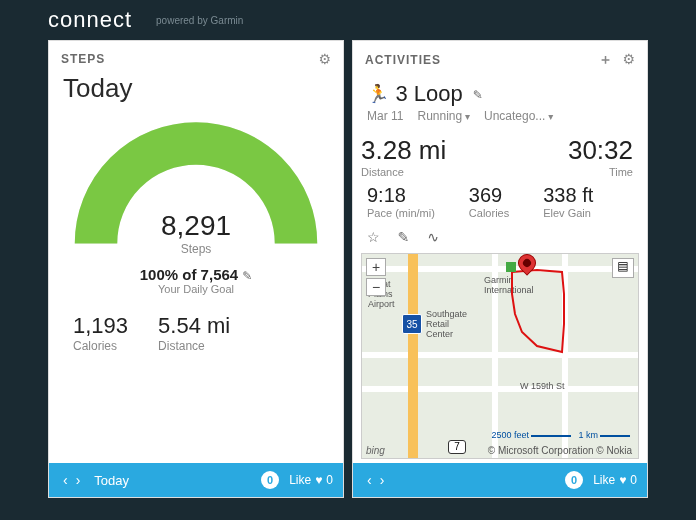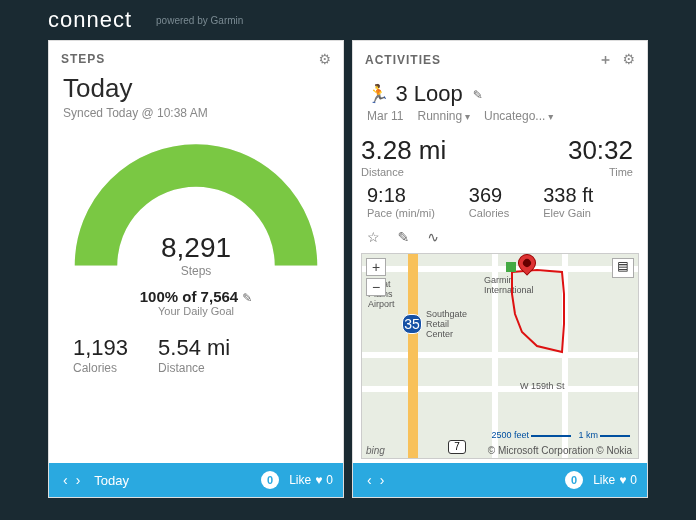--- a/index.html
+++ b/index.html
@@ -142,21 +142,21 @@
     position: relative;
     overflow:hidden;
     border:1px solid #ccc;
   }
   .road { position:absolute; background:#fff; }
   .road.h { height:6px; left:0; right:0;}
   .road.v { width:6px; top:0; bottom:0;}
   .hwy { position:absolute; background:#f8c15a; }
   .shield {
     position:absolute; width:20px; height:20px; background:#1651a5; color:#fff;
-    border-radius:8px; font-size:14px; display:flex; align-items:center; justify-content:center;
+    border-radius:2px; font-size:10px; display:flex; align-items:center; justify-content:center;
     border:1px solid #fff;
   }
   .poi { position:absolute; font-size:9px; color:#555; line-height:1.1;}
   .route { position:absolute; inset:0; }
   .pin {
     position:absolute; width:18px; height:18px; background:#d33; border-radius:50% 50% 50% 0;
     transform: rotate(-45deg); border:1px solid #900;
   }
   .pin::after{ content:""; position:absolute; top:4px; left:4px; width:8px; height:8px; background:#600; border-radius:50%;}
   .flag {
@@ -196,21 +196,20 @@
 <div class="panels">
 
   <div class="panel">
     <div class="panel-head">
       <span class="panel-title">STEPS</span>
       <div class="panel-icons">
         <span class="gear"></span>
       </div>
     </div>
     <div class="big-title">Today</div>
-    <div class="sync">Synced Today @ 10:38 AM</div>
 
     <div class="gauge-wrap">
       <svg class="gauge" viewBox="0 0 200 120">
         <path d="M20 110 A80 80 0 0 1 180 110" fill="none" stroke="#eee" stroke-width="34" stroke-linecap="butt"></path>
         <path d="M20 110 A80 80 0 0 1 180 110" fill="none" stroke="#7ac843" stroke-width="34" stroke-linecap="butt"></path>
       </svg>
     </div>
     <div class="steps-val">8,291</div>
     <div class="steps-lbl">Steps</div>
     <div class="goal-line pencil">100% of 7,564</div>

